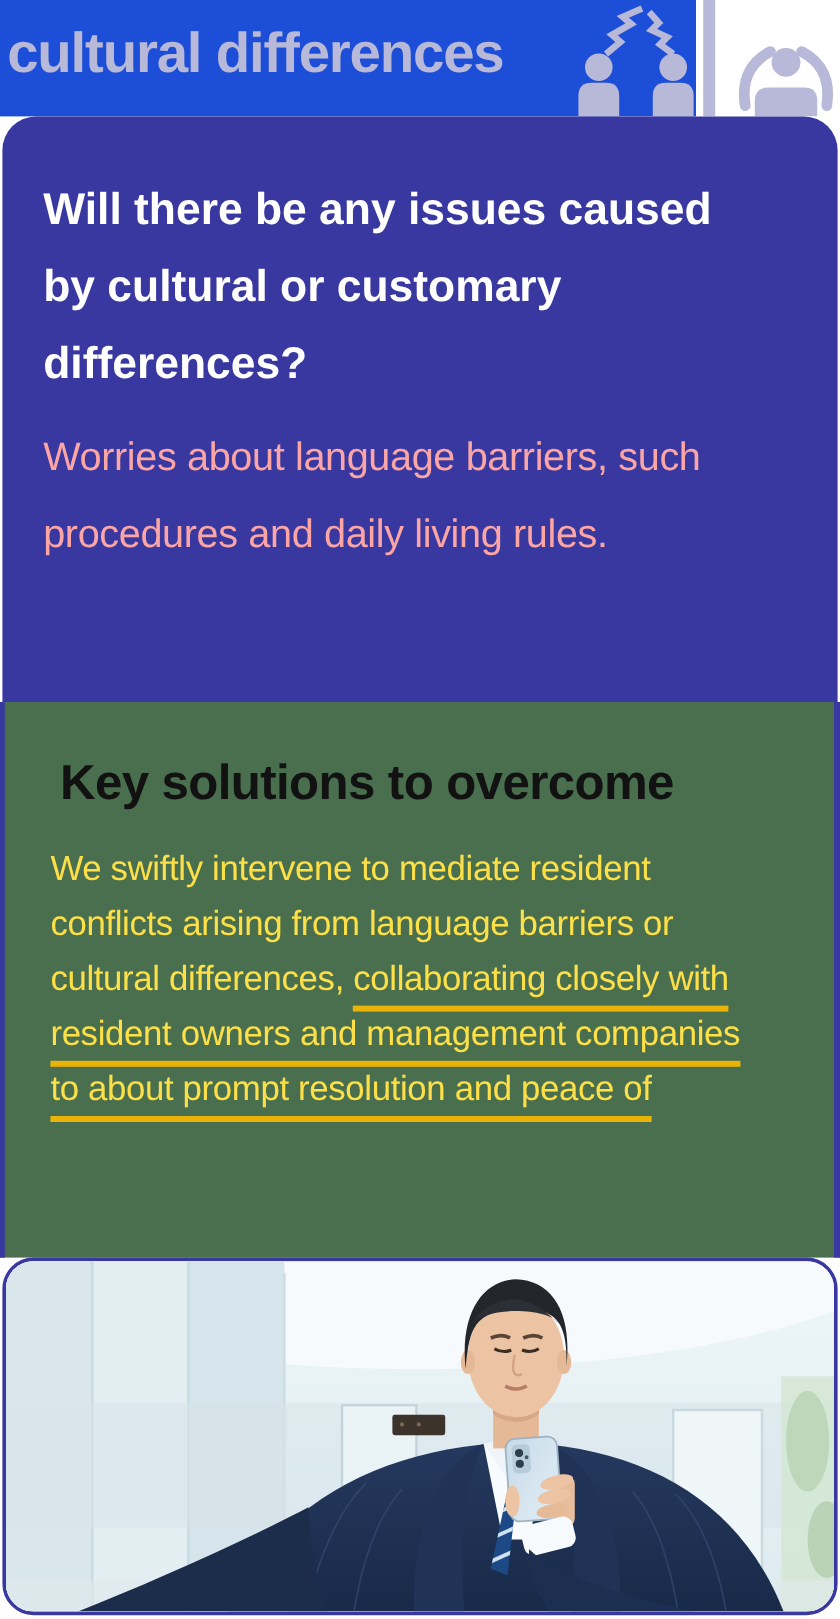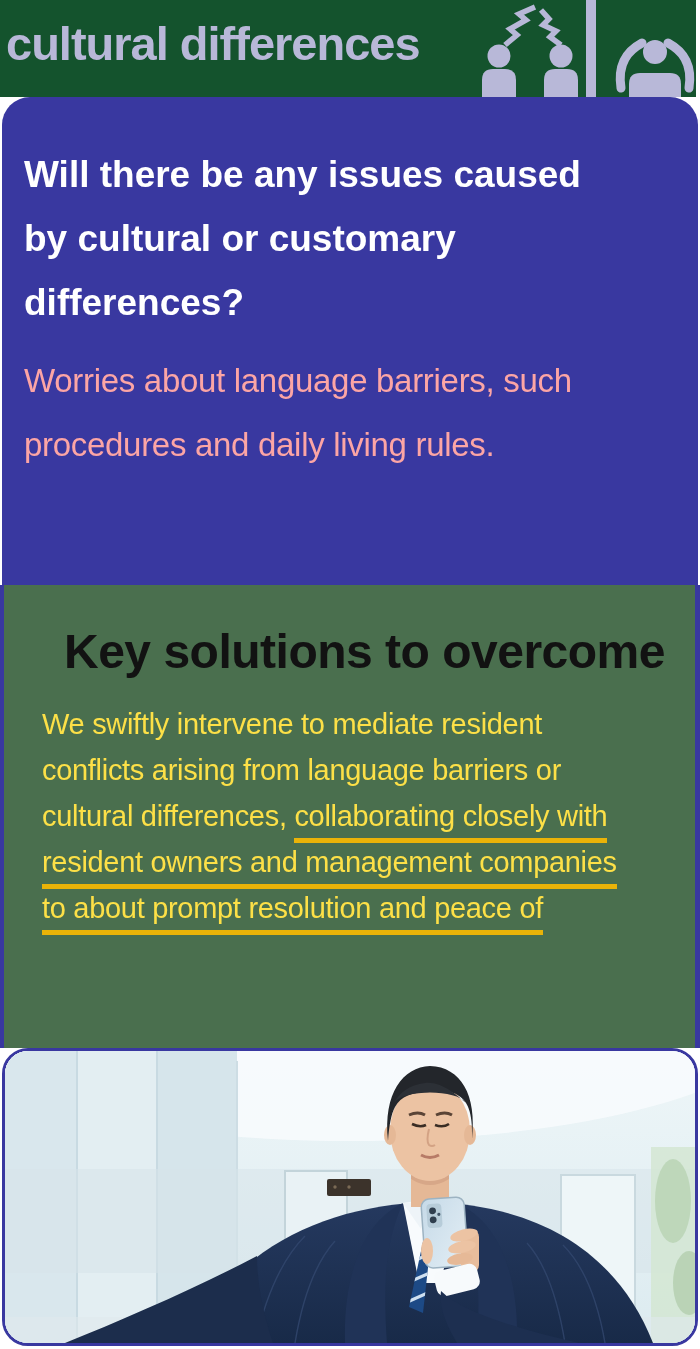--- a/index.html
+++ b/index.html
@@ -2,45 +2,45 @@
 <html><head>
 <meta charset="utf-8">
 <style>
   html,body{margin:0;padding:0;}
   body{
     width:700px;height:1349px;position:relative;background:#ffffff;
     font-family:"Liberation Sans","DejaVu Sans",sans-serif;
     overflow:hidden;
   }
   
-  .header{position:absolute;top:0;left:0;width:696px;height:97px;background:#14532d;}
+  .header{position:absolute;top:0;left:0;width:580px;height:97px;background:#1d4ed8;}
   .header-title{
     position:absolute;left:6px;top:16px;
     font-size:47px;font-weight:bold;color:#b8b8d8;
     letter-spacing:-1px;white-space:nowrap;
   }
   .header-art{position:absolute;top:0;left:0;width:700px;height:97px;}
   
   .q-card{
     position:absolute;top:97px;left:2px;width:696px;height:488px;
     background:#3938a0;border-radius:28px 28px 0 0;
-    box-sizing:border-box;padding:46px 38px 0 22px;
+    box-sizing:border-box;padding:46px 38px 0 34px;
   }
   .q-heading{font-size:37px;font-weight:bold;color:#ffffff;line-height:64px;}
   .q-body{margin-top:14px;font-size:33px;color:#fca5a5;line-height:64px;letter-spacing:-0.3px;}
   .q-heading .line,.q-body .line{white-space:nowrap;}
   
   .sol{
     position:absolute;top:585px;left:0;width:700px;height:463px;
     background:#4a6f4e;box-sizing:border-box;
     border-left:4px solid #3938a0;border-right:5px solid #3938a0;
     overflow:hidden;
   }
   .sol-heading{
-    margin:36px 0 0 34px;font-size:48px;font-weight:bold;color:#121212;
+    margin:36px 0 0 20px;font-size:41px;font-weight:bold;color:#121212;
     line-height:62px;letter-spacing:-0.5px;
   }
   .sol-heading .line{white-space:nowrap;}
   .sol-heading .line:first-child{padding-left:26px;}
   .sol-body{
     margin:18px 0 0 38px;font-size:29px;color:#fde047;
     line-height:46px;letter-spacing:-0.3px;
   }
   .sol-body .line{white-space:nowrap;}
   .sol-body .u{

